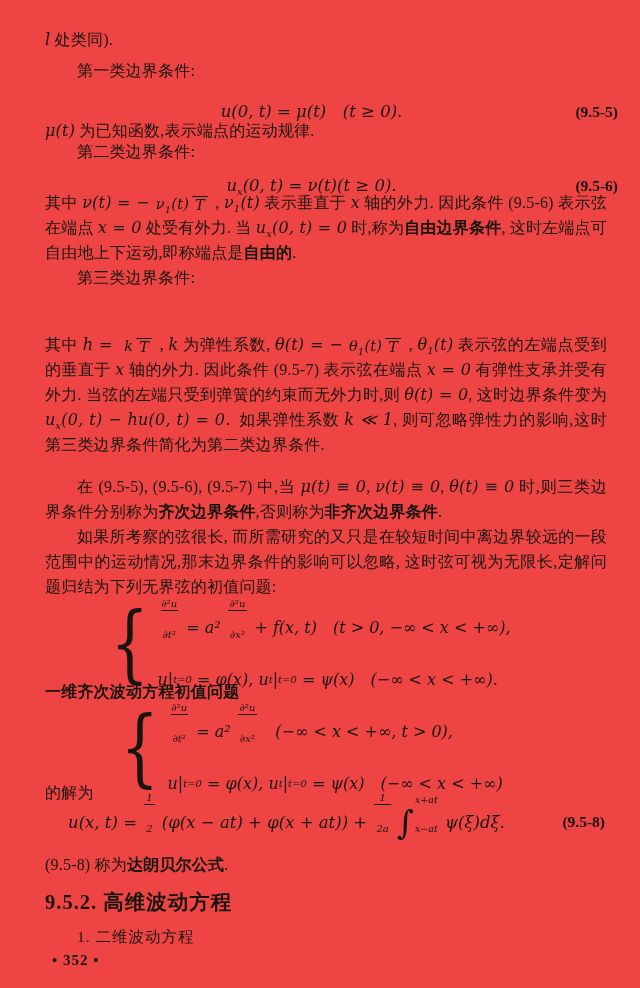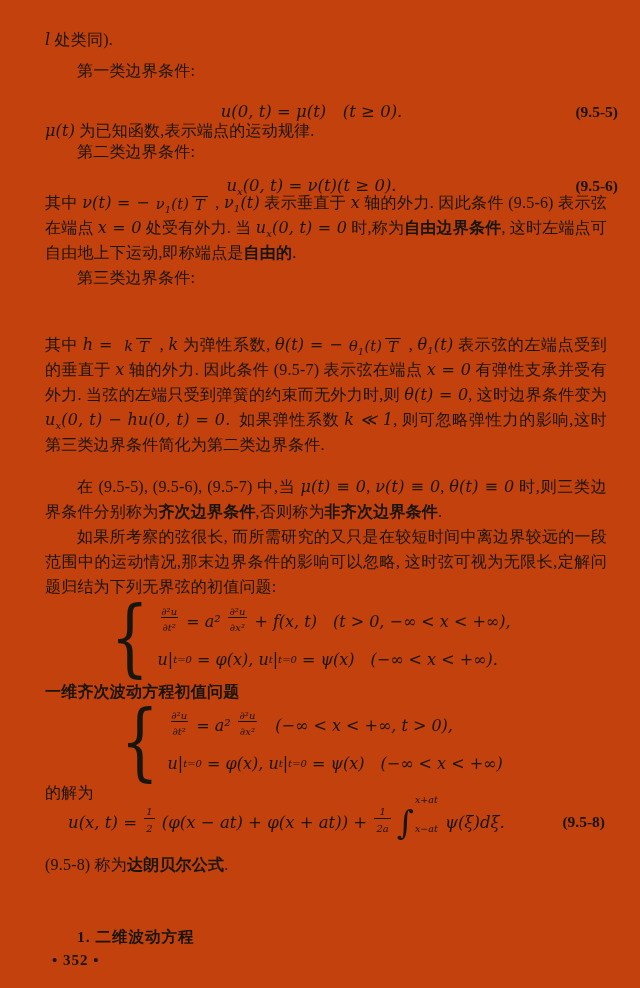--- a/index.html
+++ b/index.html
@@ -3,21 +3,21 @@
 <meta charset="utf-8">
 <style>
   html,body{margin:0;padding:0}
   body{
     width:640px;height:988px;
     background:#f6f5f1;
     font-family:"Liberation Serif","DejaVu Serif",serif;
   }
   .page{
     position:relative;width:640px;height:988px;
-    background:#c2410c;color:#17150f;overflow:hidden;
+    background:#ef4444;color:#17150f;overflow:hidden;
   }
   
   .t{
     position:absolute;left:45px;width:562px;
     font-size:16px;line-height:25px;
     text-align:justify;letter-spacing:.2px;margin:0;
   }
   .ind{text-indent:2em}
   
   .mi{font-family:"DejaVu Serif",serif;font-style:italic}
@@ -53,41 +53,41 @@
   .lines{display:flex;flex-direction:column;gap:13px}
   .eqline{
     font-size:16px;display:flex;align-items:center;
     white-space:pre;line-height:1.1;
   }
   .dfrac{
     display:inline-flex;flex-direction:column;align-items:center;
     line-height:1.15;font-size:10px;margin:0 2px;
   }
   .dfrac .num{padding:0 2px}
-  .dfrac .den{border-top:1.2px solid #17150f;padding:4px 2px}
+  .dfrac .den{border-top:1.2px solid #17150f;padding:18px 2px}
   
   .int{font-size:33px;font-family:"DejaVu Serif",serif;line-height:1;margin-left:4px;font-style:normal}
   .lims{
     display:inline-flex;flex-direction:column;justify-content:space-between;
     height:38px;font-size:9.5px;margin:0 2px 16px 1px;line-height:1;
   }
   .d-row{
     position:absolute;left:68px;width:537px;
     display:flex;align-items:center;font-size:16.5px;white-space:pre;
   }
   .d-row .tag{
     position:absolute;right:0;font-style:normal;font-size:15.5px;font-weight:bold;
     font-family:"Liberation Serif",serif;
   }
   .sec{
     position:absolute;left:45px;margin:0;
     font-size:20.5px;font-weight:600;letter-spacing:1px;
     font-family:"Liberation Serif","DejaVu Serif",serif;
   }
-  .subsec{position:absolute;left:77px;margin:0;font-size:15.5px;font-weight:bold;letter-spacing:1px}
+  .subsec{position:absolute;left:77px;margin:0;font-size:15.5px;font-weight:normal;letter-spacing:1px}
   .pageno{position:absolute;left:52px;margin:0;font-size:15px;font-weight:bold;letter-spacing:1px}
 </style>
 </head>
 <body>
 
 <div class="page">
 
   <p class="t" style="top:27px"><span class="mi">l</span><span> 处类同).</span></p>
 
   <p class="t" style="top:58px;left:77px;width:520px"><span>第一类边界条件:</span></p>
@@ -146,18 +146,19 @@
 
   <p class="t" style="top:780px">的解为</p>
 
   <div class="d-row mi" style="top:800px;height:44px">
     <span>u(x, t) = </span><span class="dfrac"><span class="num">1</span><span class="den">2</span></span><span> (φ(x − at) + φ(x + at)) + </span><span class="dfrac"><span class="num">1</span><span class="den">2a</span></span><span class="int">∫</span><span class="lims"><span>x+at</span><span>x−at</span></span><span> ψ(ξ)dξ.</span>
     <span class="tag">(9.5-8)</span>
   </div>
 
   <p class="t" style="top:852px"><span>(9.5-8) 称为</span><span class="b">达朗贝尔公式</span><span>.</span></p>
 
+  <h2 class="sec" style="top:888px">9.5.2. 高维波动方程</h2>
 
   <h3 class="subsec" style="top:927px">1. 二维波动方程</h3>
 
   <p class="pageno" style="top:952px">• 352 •</p>
 
 </div>
 
 </body></html>

